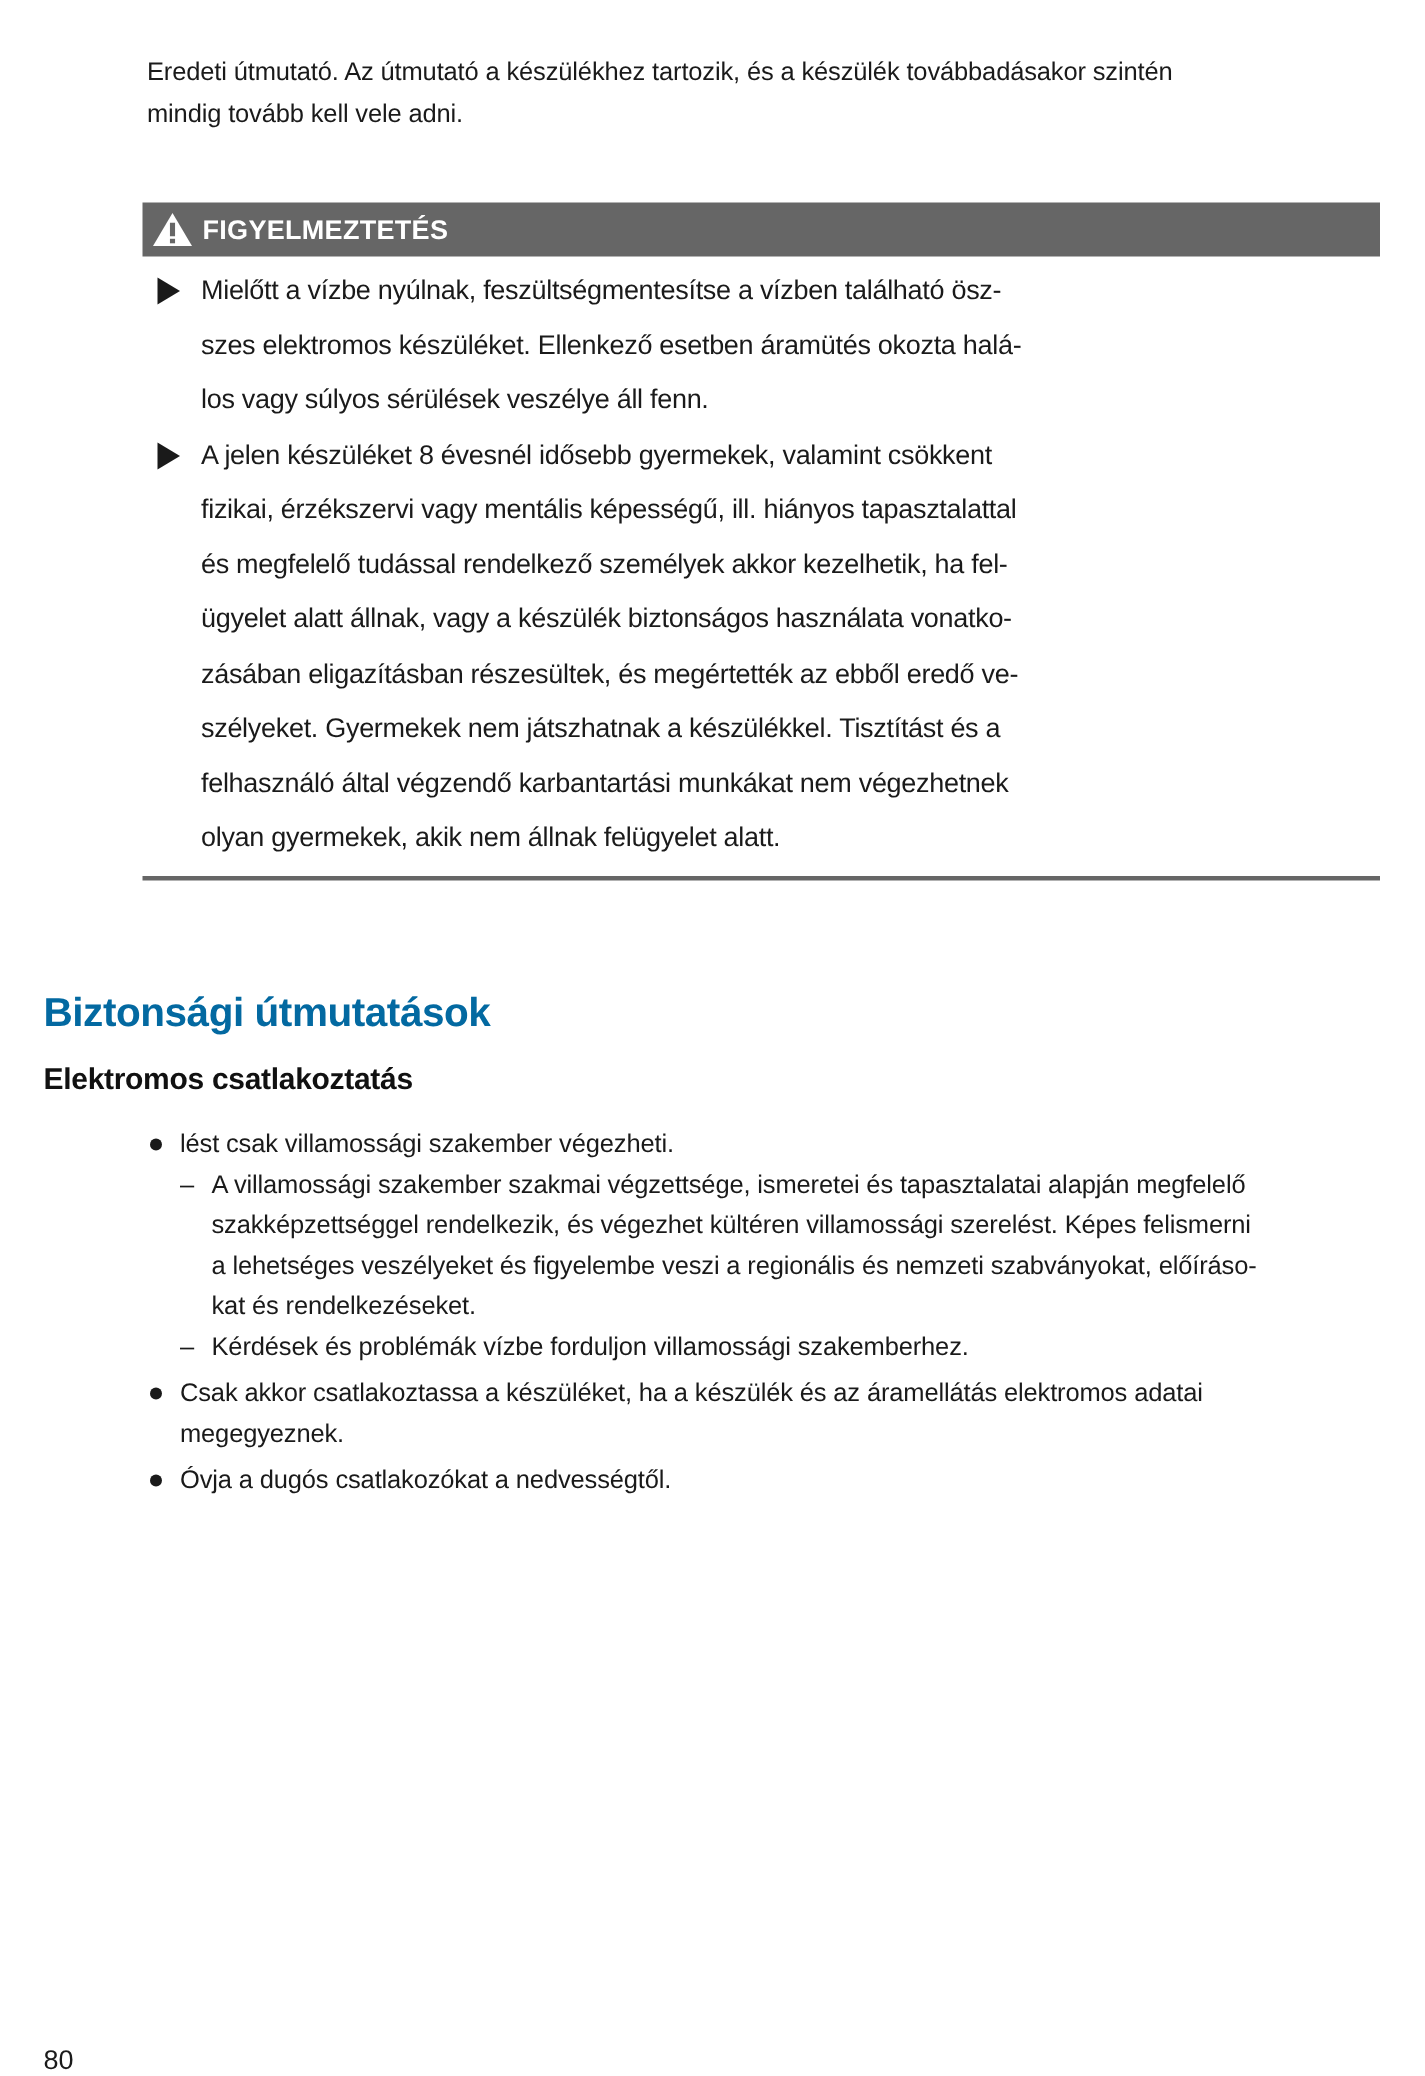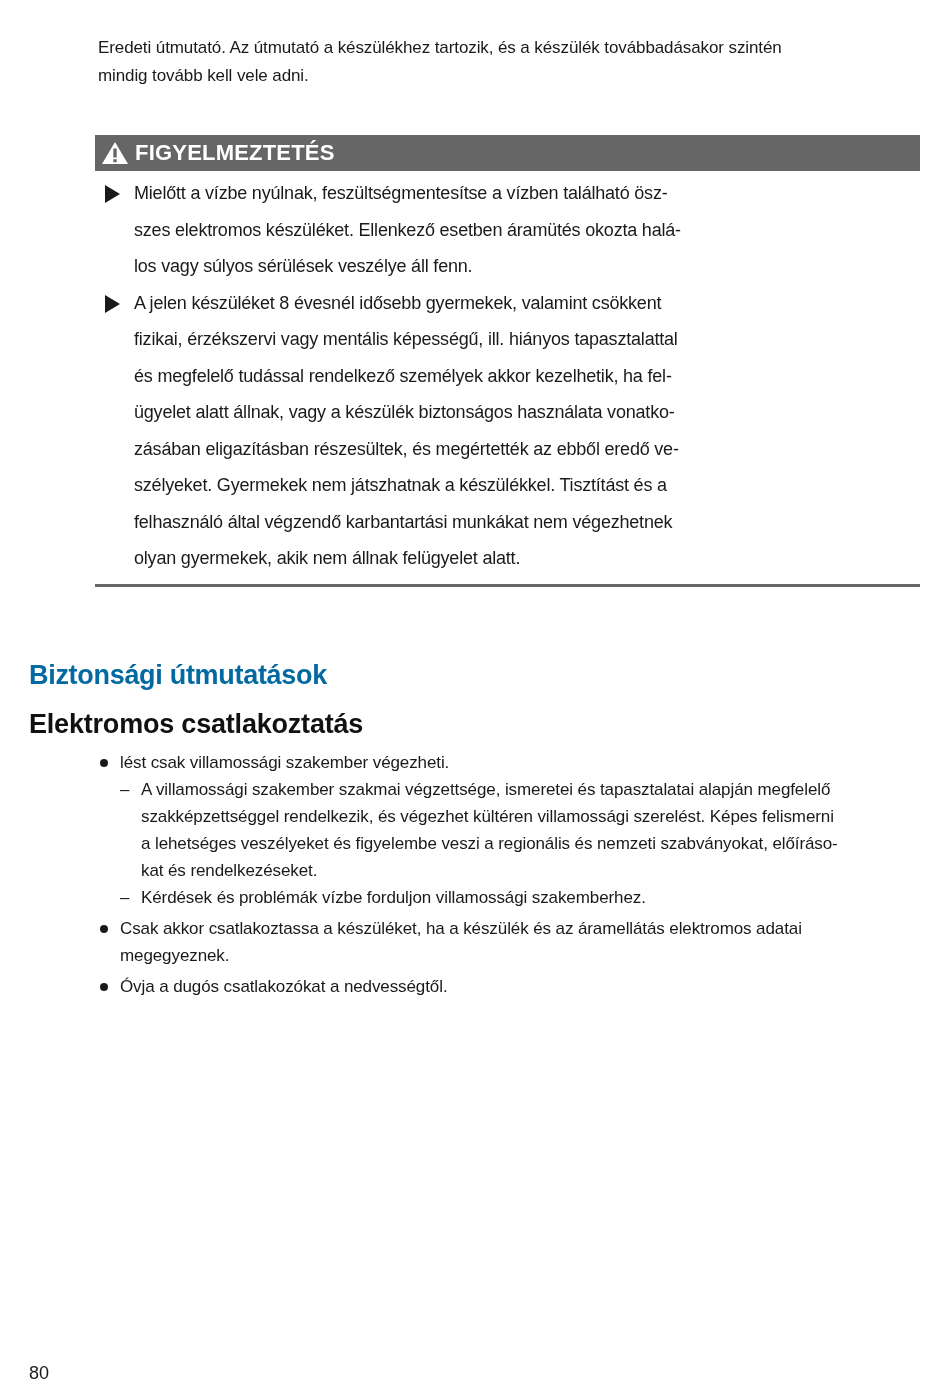--- a/index.html
+++ b/index.html
@@ -38,21 +38,21 @@
     }
     .warning-header {
       height: 36px;
       background: #666666;
       color: #ffffff;
       display: flex;
       align-items: center;
       padding-left: 6px;
       font-family: "Liberation Sans", sans-serif;
       font-weight: bold;
-      font-size: 22px;
+      font-size: 18px;
       letter-spacing: 0.2px;
     }
     .warn-icon {
       width: 28px;
       height: 24px;
       margin-right: 6px;
       display: inline-block;
     }
     .warn-items {
       padding-top: 4px;
@@ -90,21 +90,21 @@
       font-size: 27px;
       color: #0369a1;
       letter-spacing: -0.3px;
     }
     .h2 {
       position: absolute;
       left: 29px;
       top: 709px;
       font-family: "Liberation Sans", sans-serif;
       font-weight: bold;
-      font-size: 27px;
+      font-size: 20px;
       color: #111111;
       letter-spacing: -0.2px;
     }
 
     .safety-list {
       position: absolute;
       left: 98px;
       top: 749px;
       width: 830px;
       font-family: "Liberation Sans", sans-serif;

